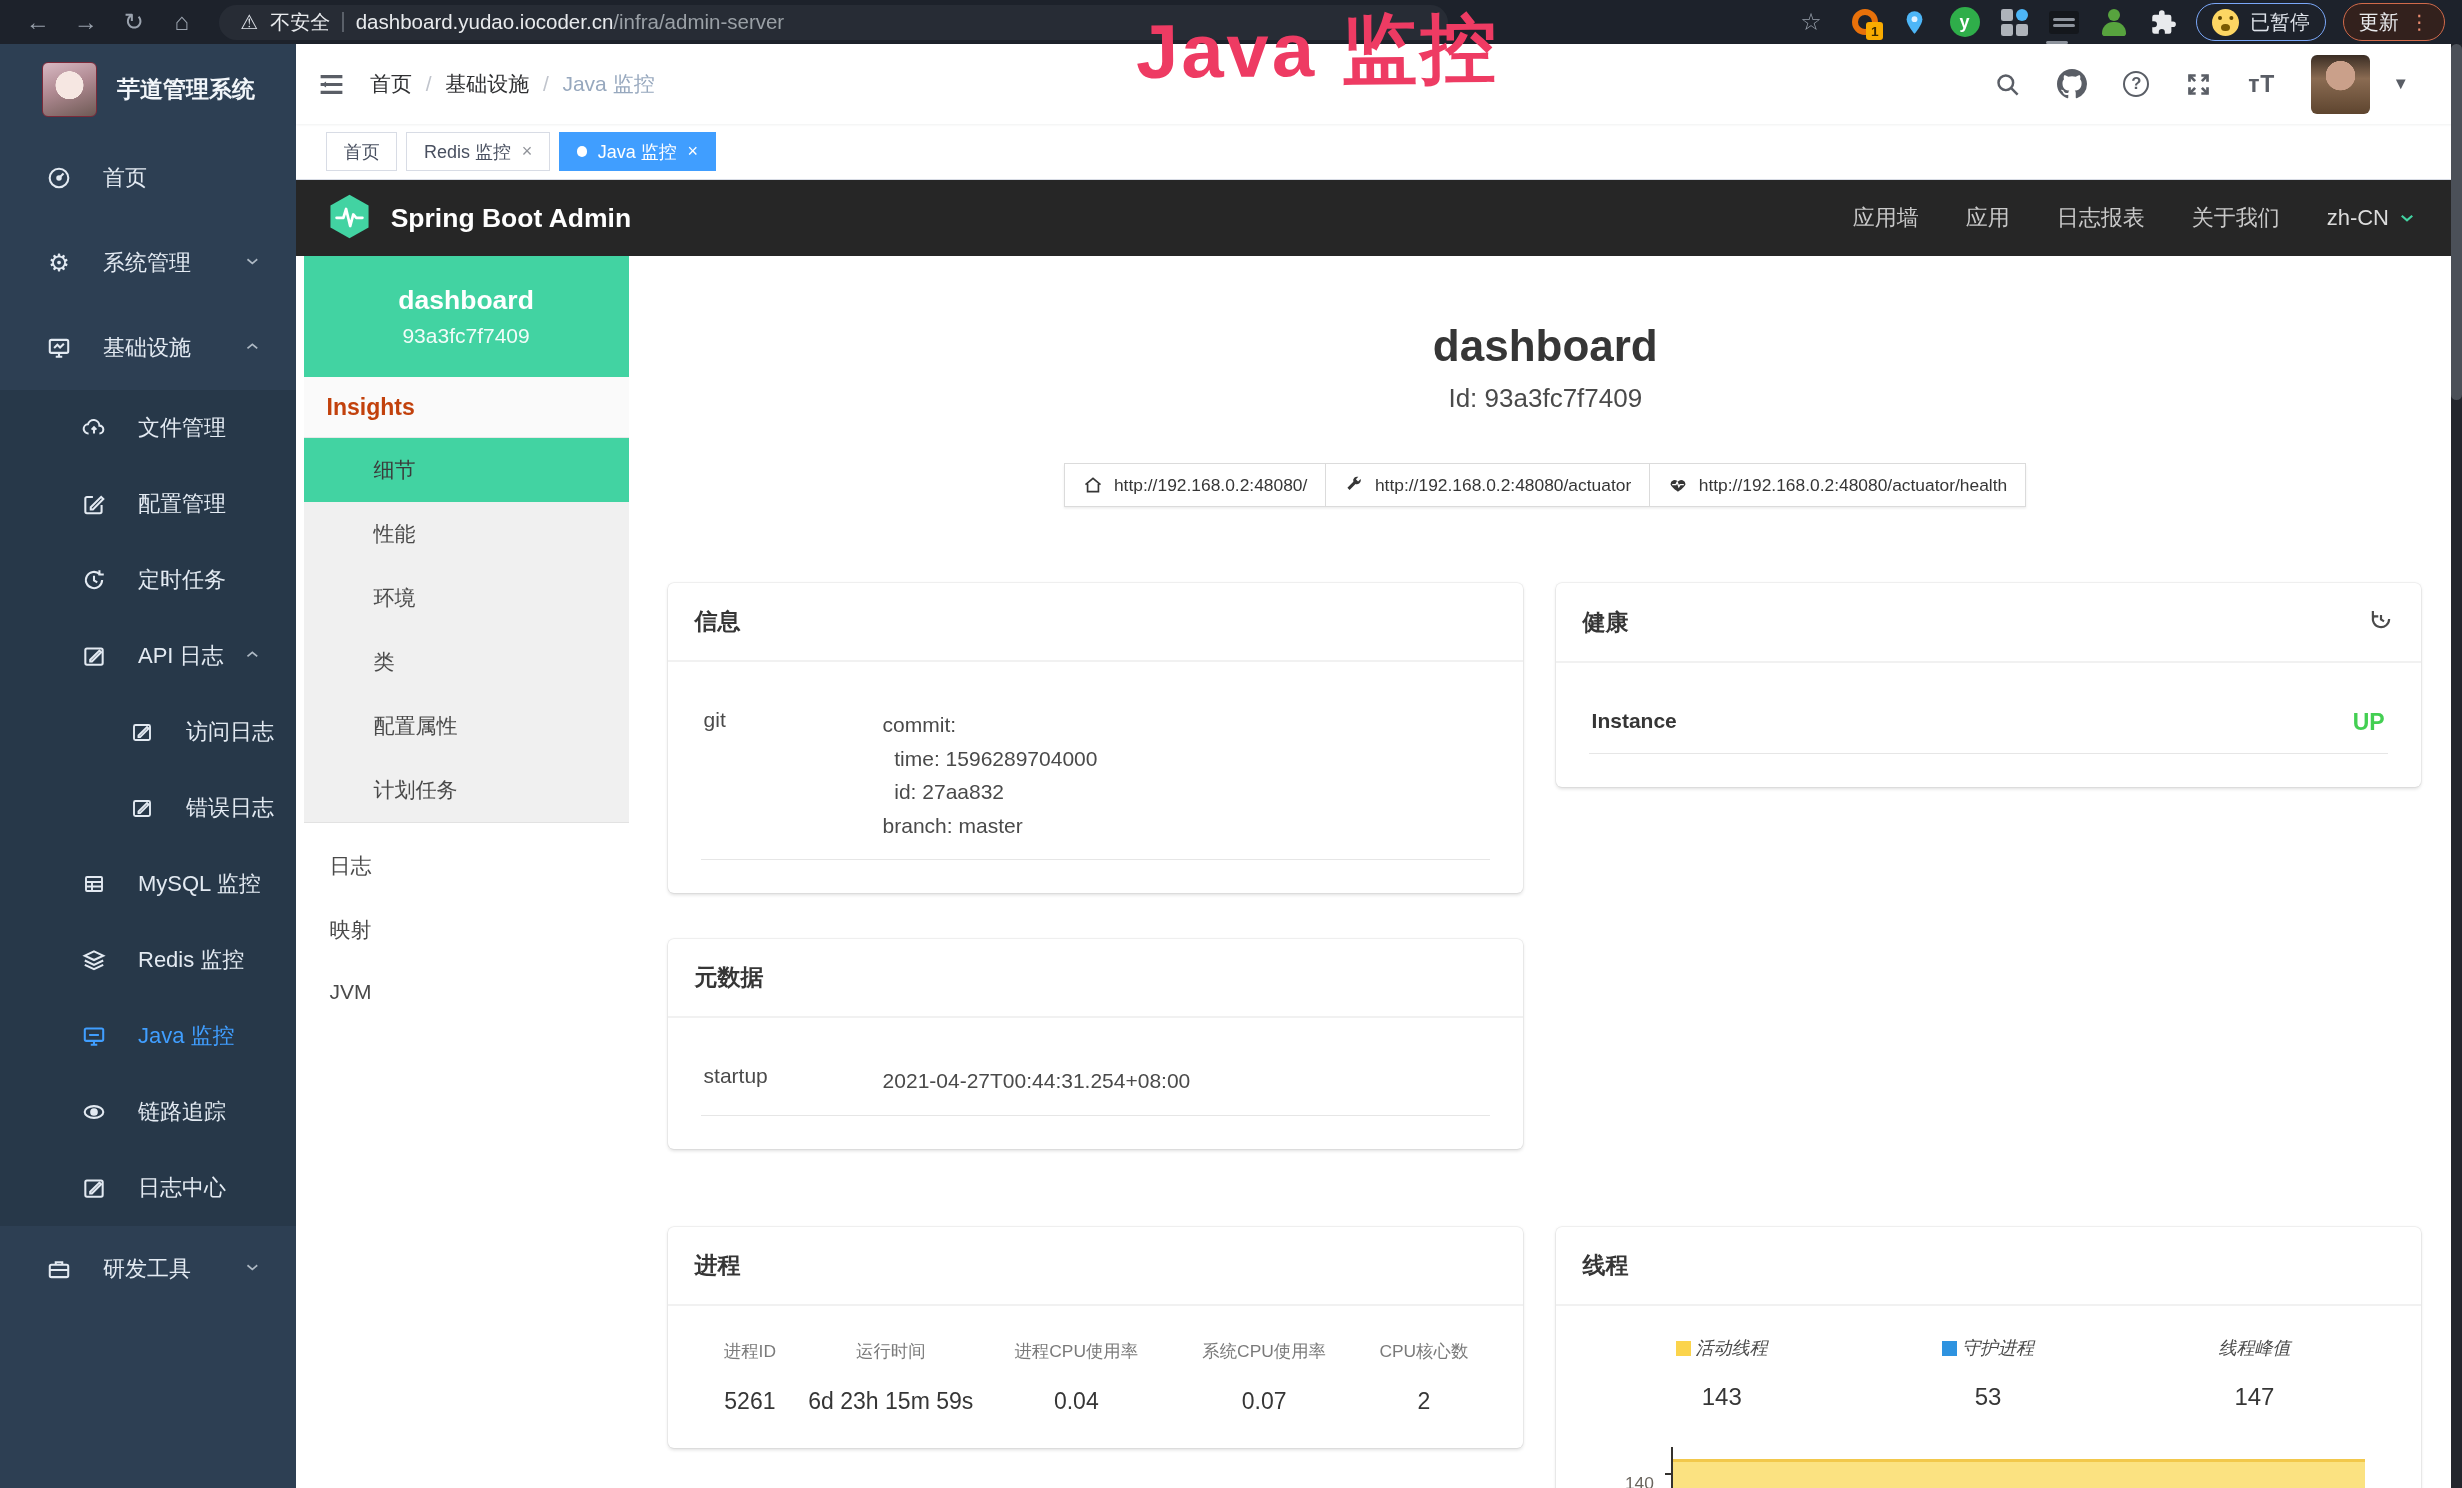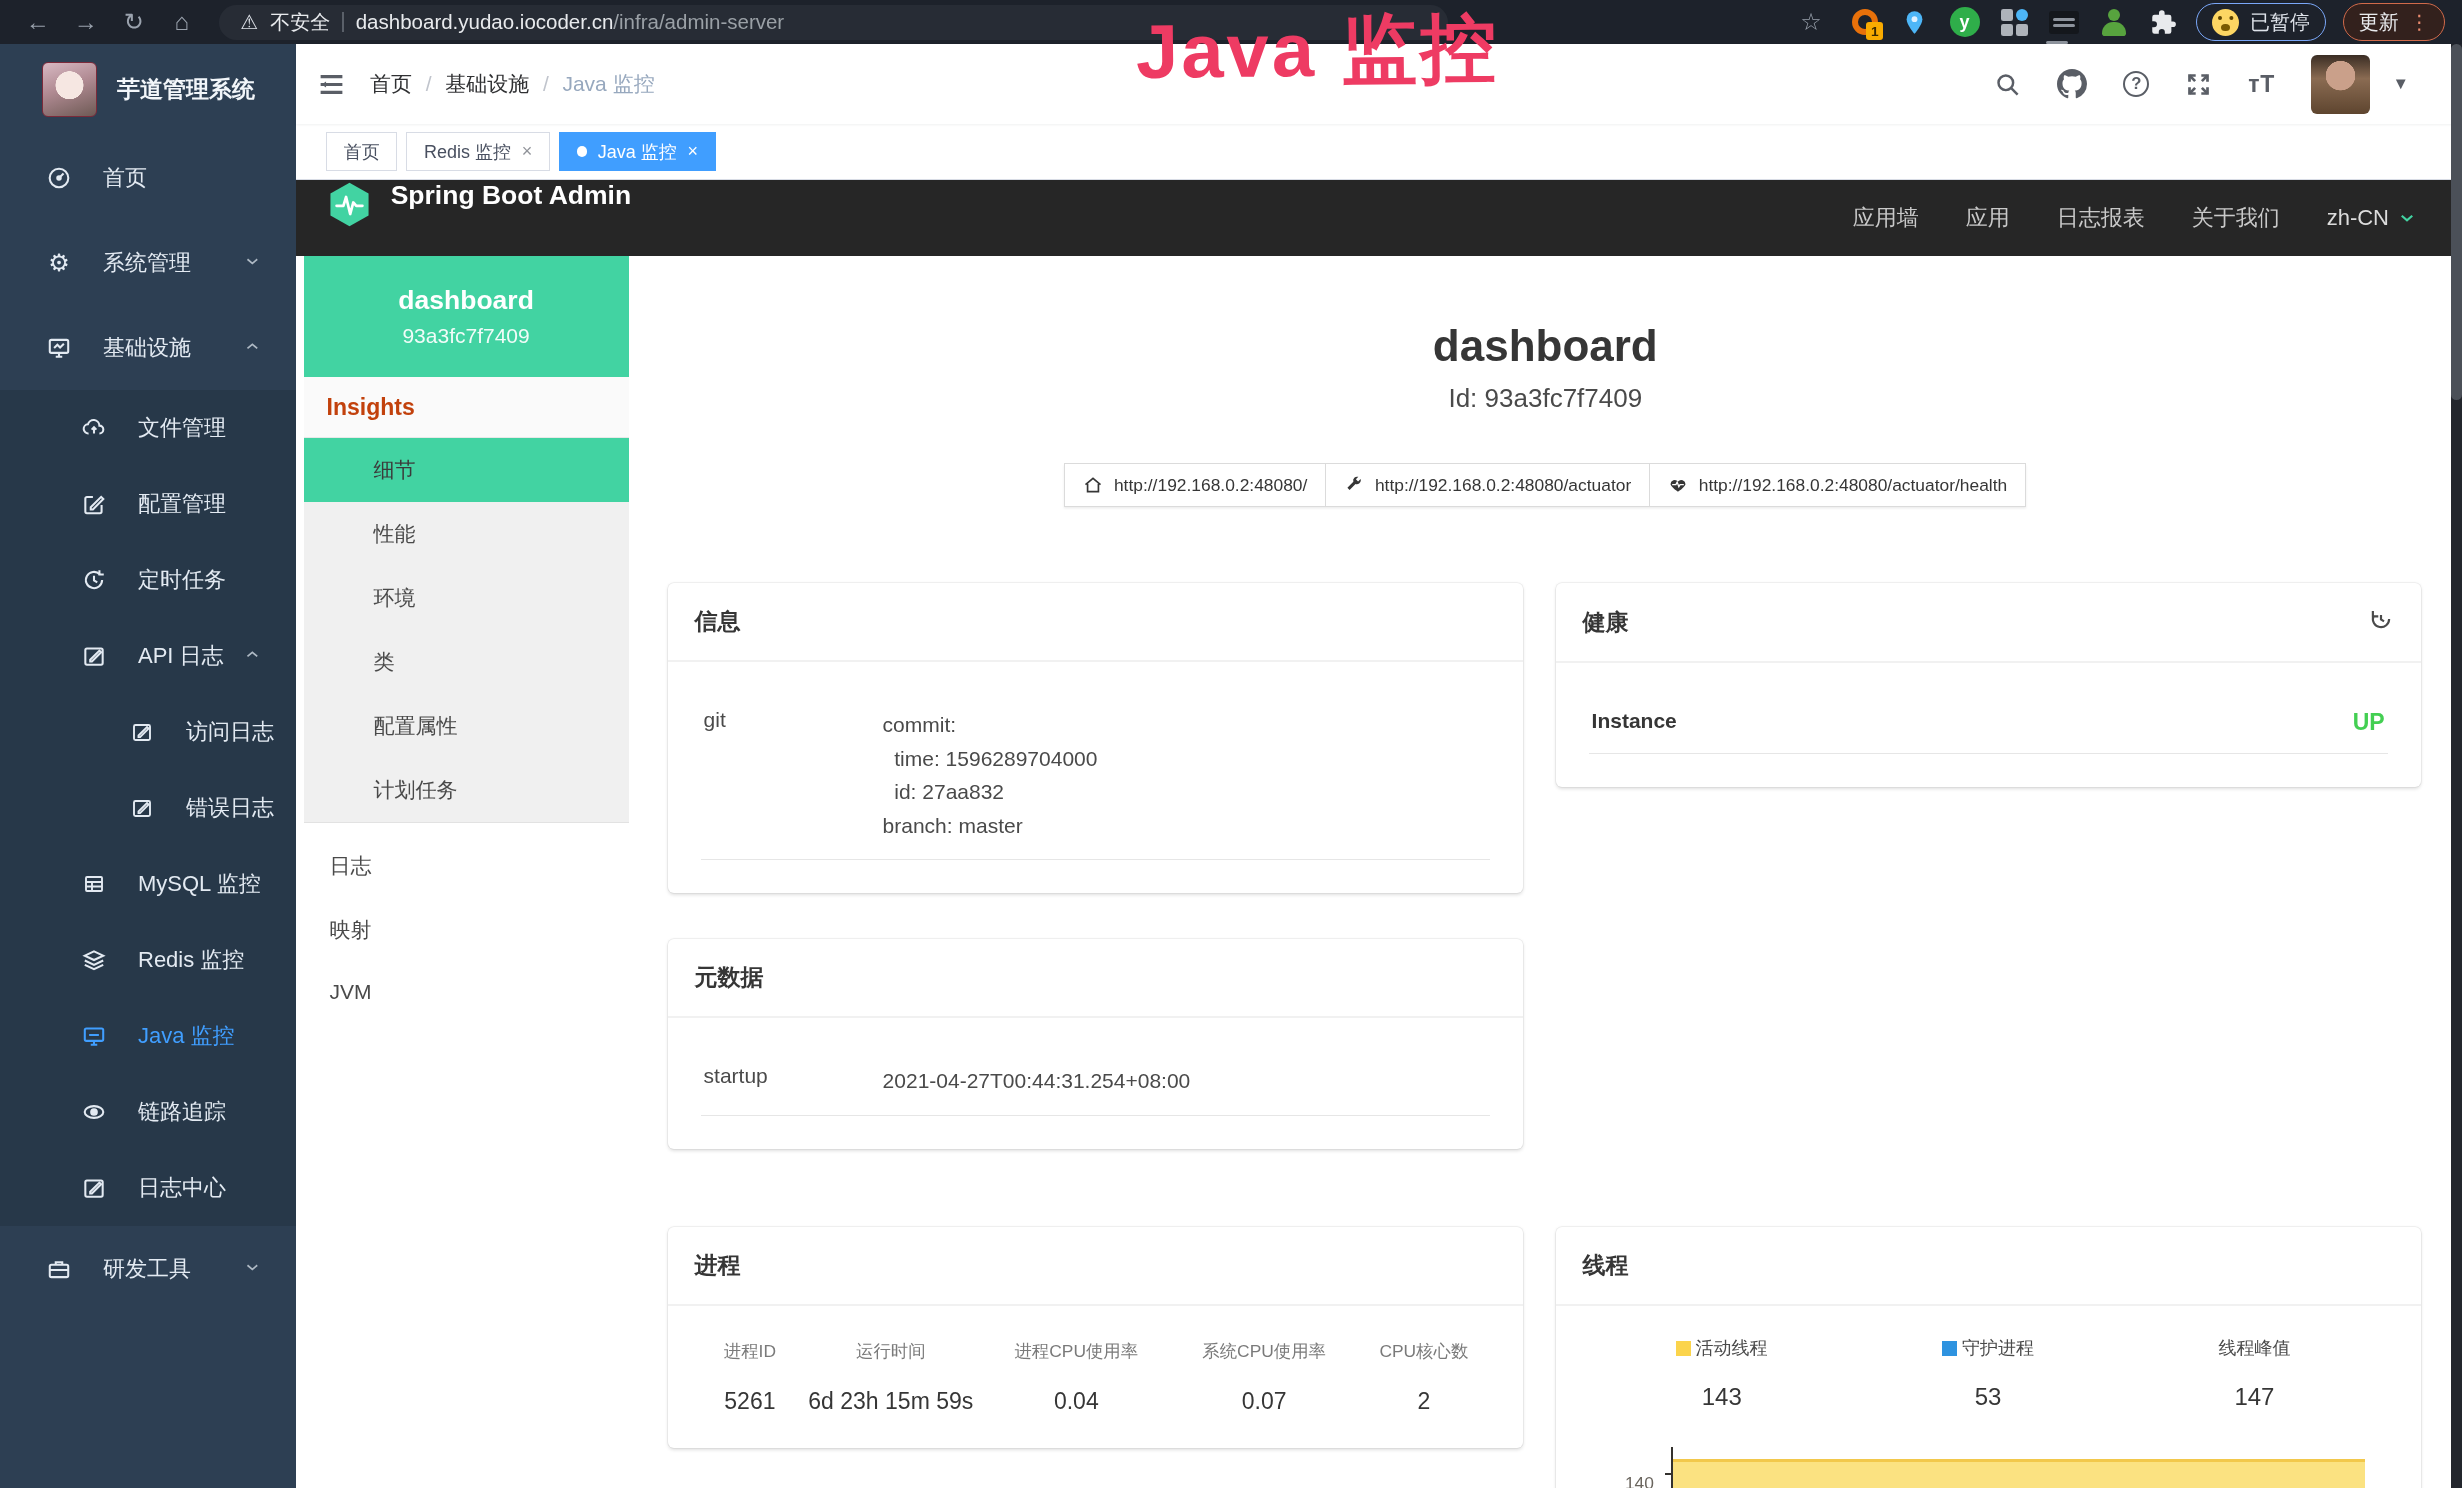--- a/index.html
+++ b/index.html
@@ -75,21 +75,21 @@
 
   
   .tags-bar { height:56px; background:#fff; border-bottom:0.8px solid #d8dce5; display:flex; align-items:center; gap:9px; padding-left:30px; }
   .tag { height:39px; display:flex; align-items:center; gap:10.6px; border:1.5px solid #d8dce5; background:#fff; color:#495060; font-size:18px; padding:0 16.7px; cursor:pointer; }
   .tag .x { font-size:18px; color:#909399; }
   .tag.active { background:#409eff; border-color:#409eff; color:#fff; }
   .tag.active .x { color:#fff; }
   .tag.active::before { content:""; width:10.6px; height:10.6px; border-radius:50%; background:#fff; }
 
   
-  .sba-header { height:76px; background:#262626; display:flex; padding:0 46px 0 29px; gap:16.7px; }
+  .sba-header { height:76px; background:#262626; display:flex; align-items:center; padding:0 46px 0 29px; gap:16.7px; }
   .sba-brand { color:#fff; font-size:26.5px; font-weight:bold; }
   .sba-nav { margin-left:auto; display:flex; align-items:center; gap:47px; }
   .sba-nav .nitem { color:#c9c9c9; font-size:22px; cursor:pointer; }
   .locale { display:flex; align-items:center; gap:9px; color:#dcdcdc; font-size:22px; cursor:pointer; }
   .locale svg { stroke:#42d3a2; fill:none; stroke-width:3; }
 
   .sba-body { flex:1; display:flex; background:#fff; min-height:0; }
   .sba-side { width:325px; flex:none; margin-left:7.6px; }
   .inst-head { height:121px; background:#42d3a2; color:#fff; display:flex; flex-direction:column; align-items:center; justify-content:center; gap:7.6px; }
   .inst-name { font-size:26.5px; font-weight:bold; }
@@ -123,21 +123,21 @@
   .health-k { color:#363636; font-weight:bold; }
 
   .ptable { display:flex; text-align:center; margin-top:7.6px; }
   .pcol { display:flex; flex-direction:column; gap:25px; }
   .pc1{flex:1.05} .pc2{flex:1.95} .pc3{flex:2.0} .pc4{flex:2.0} .pc5{flex:1.4}
   .phead { font-size:17.4px; color:#7a7a7a; }
   .pval { font-size:23px; color:#363636; }
 
   .legend { display:flex; margin-top:4.6px; }
   .leg-col { flex:1; text-align:center; }
-  .leg-label { font-size:18px; color:#4a4a4a; display:inline-flex; align-items:center; gap:4.6px; }
+  .leg-label { font-size:18px; color:#4a4a4a; display:inline-flex; align-items:center; gap:4.6px;font-style:italic; }
   .leg-sq { width:15px; height:15px; display:inline-block; }
   .leg-val { font-size:24px; color:#363636; margin-top:23px; }
   .mini-chart { margin-top:36px; display:flex; position:relative; height:91px; }
   .yaxis { width:82px; flex:none; position:relative; font-size:17.4px; color:#6b665f; text-align:right; }
   .ytick { position:absolute; right:16.7px; }
   .yt0{top:26px}
   .plot { flex:1; margin-right:20px; position:relative; border-left:2.3px solid #34322e; }
   .plot .tick { position:absolute; left:-7.6px; width:7.6px; height:2.3px; background:#34322e; }
   .t0{top:26px}
   .area-band { position:absolute; left:0; right:3px; top:12px; height:167px; background:rgba(250,218,94,.78); border-top:3px solid #f2c84b; }

